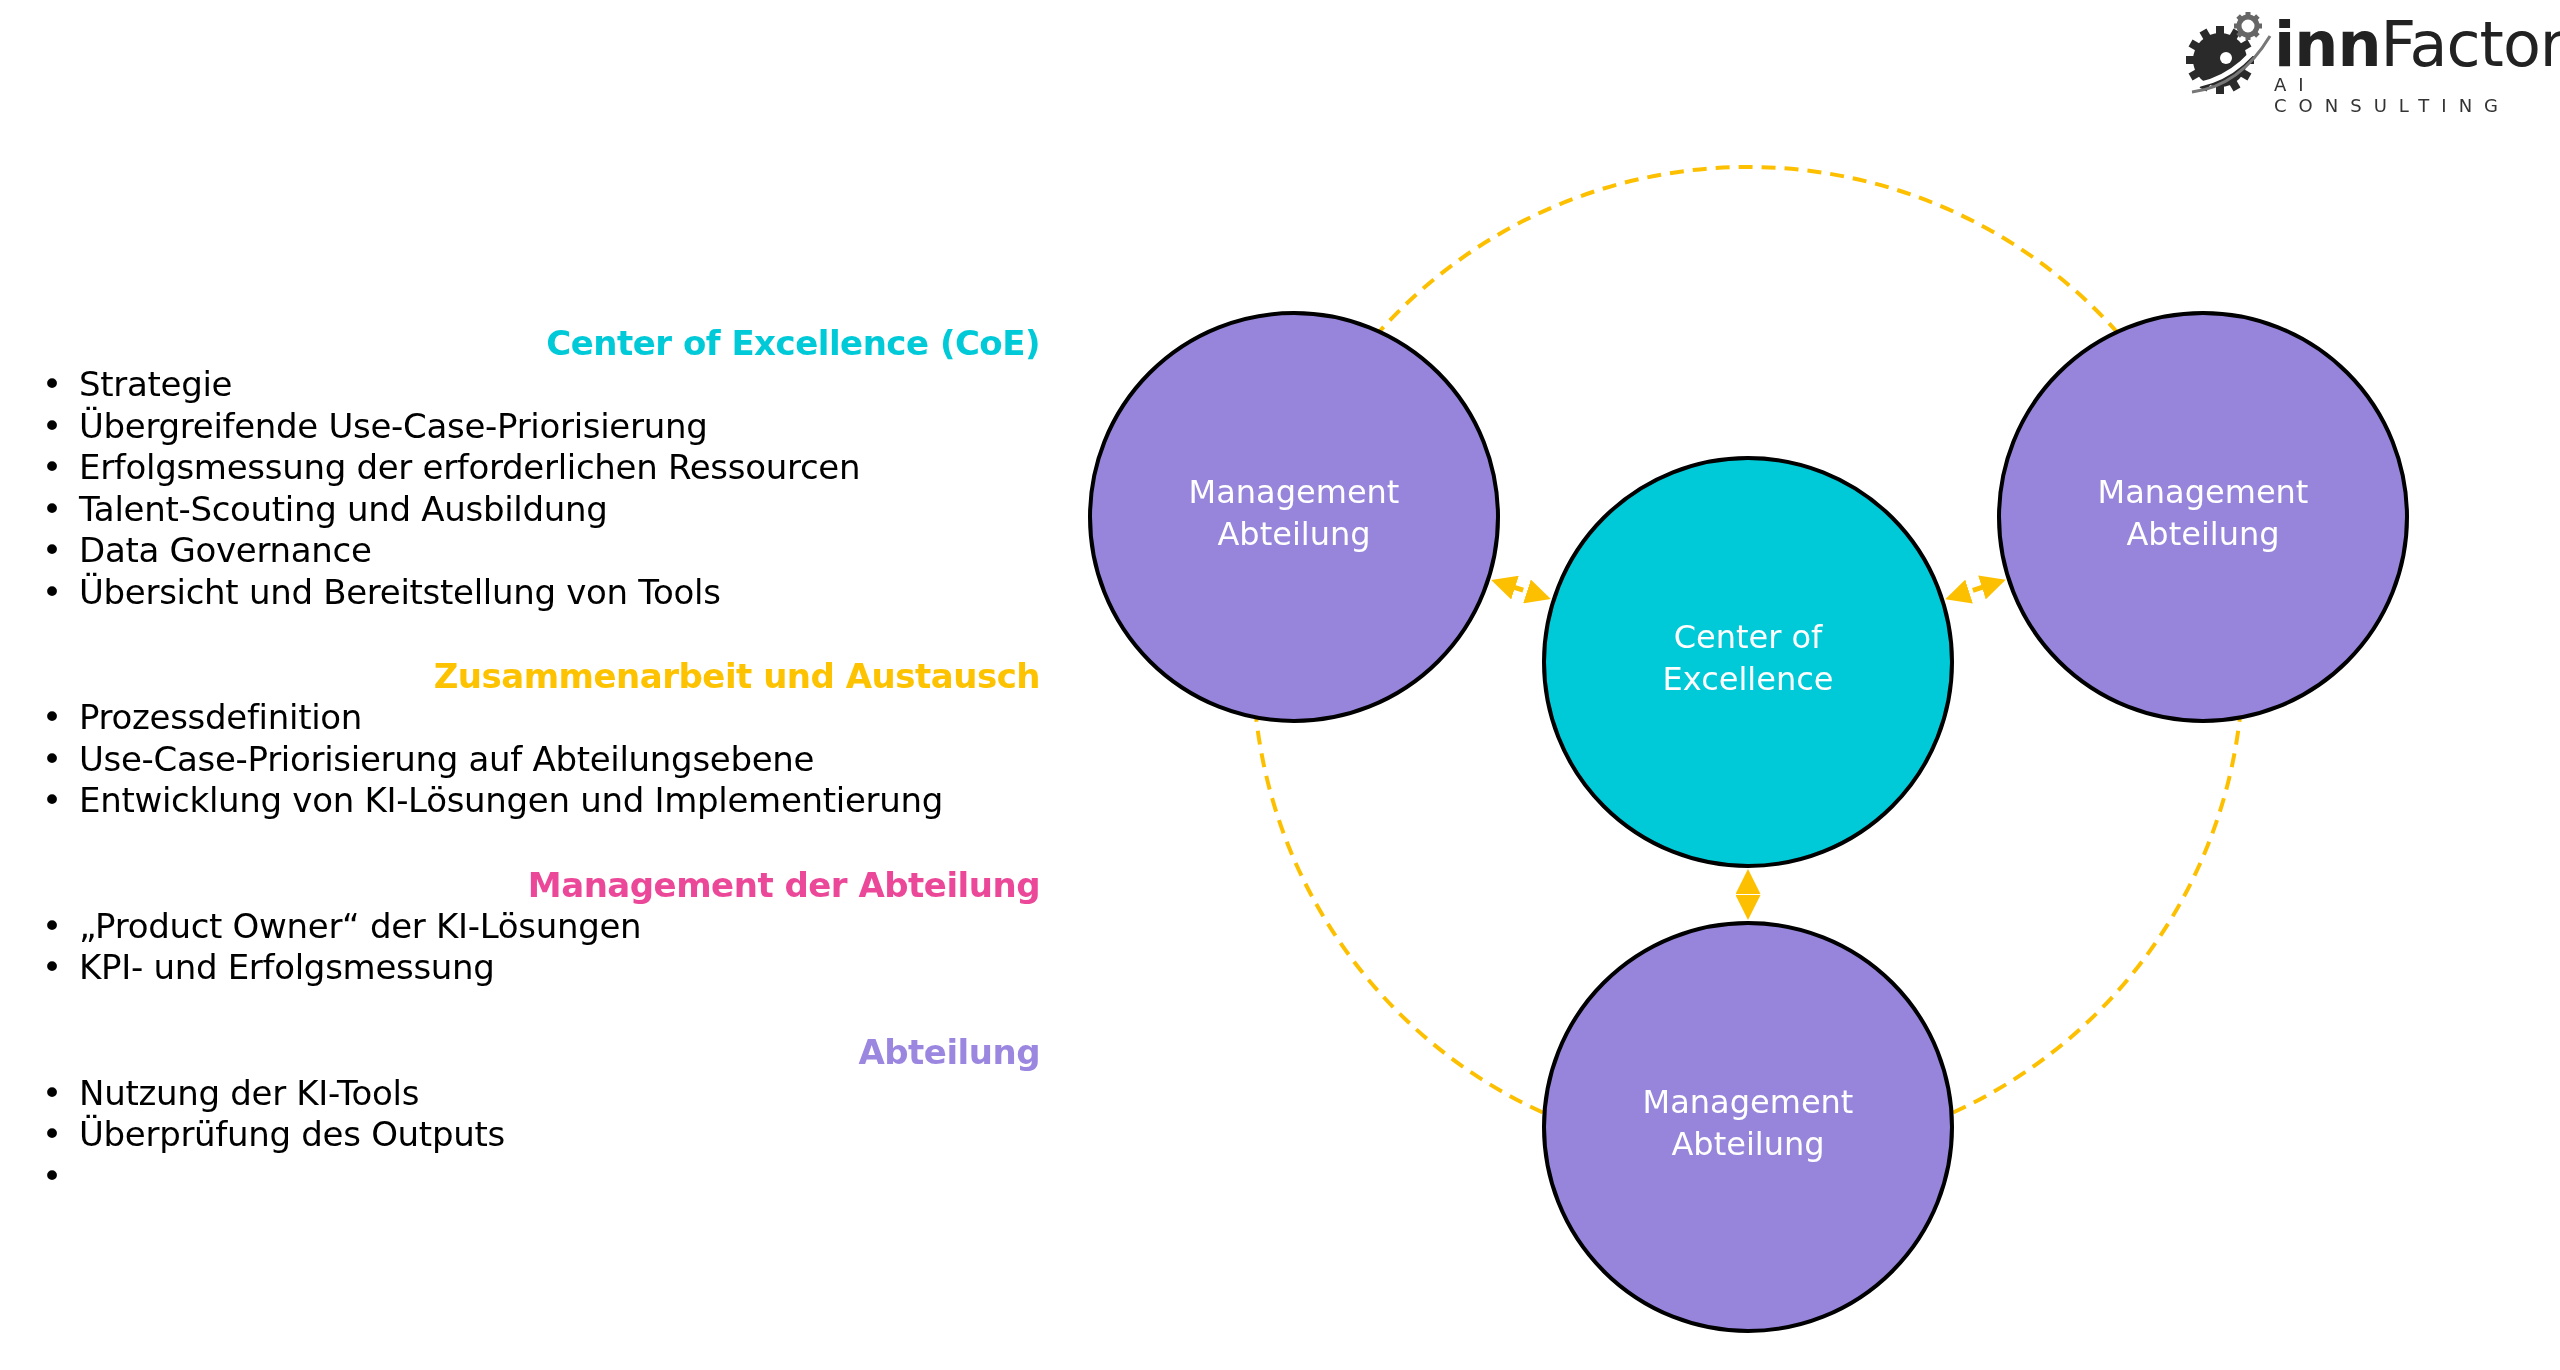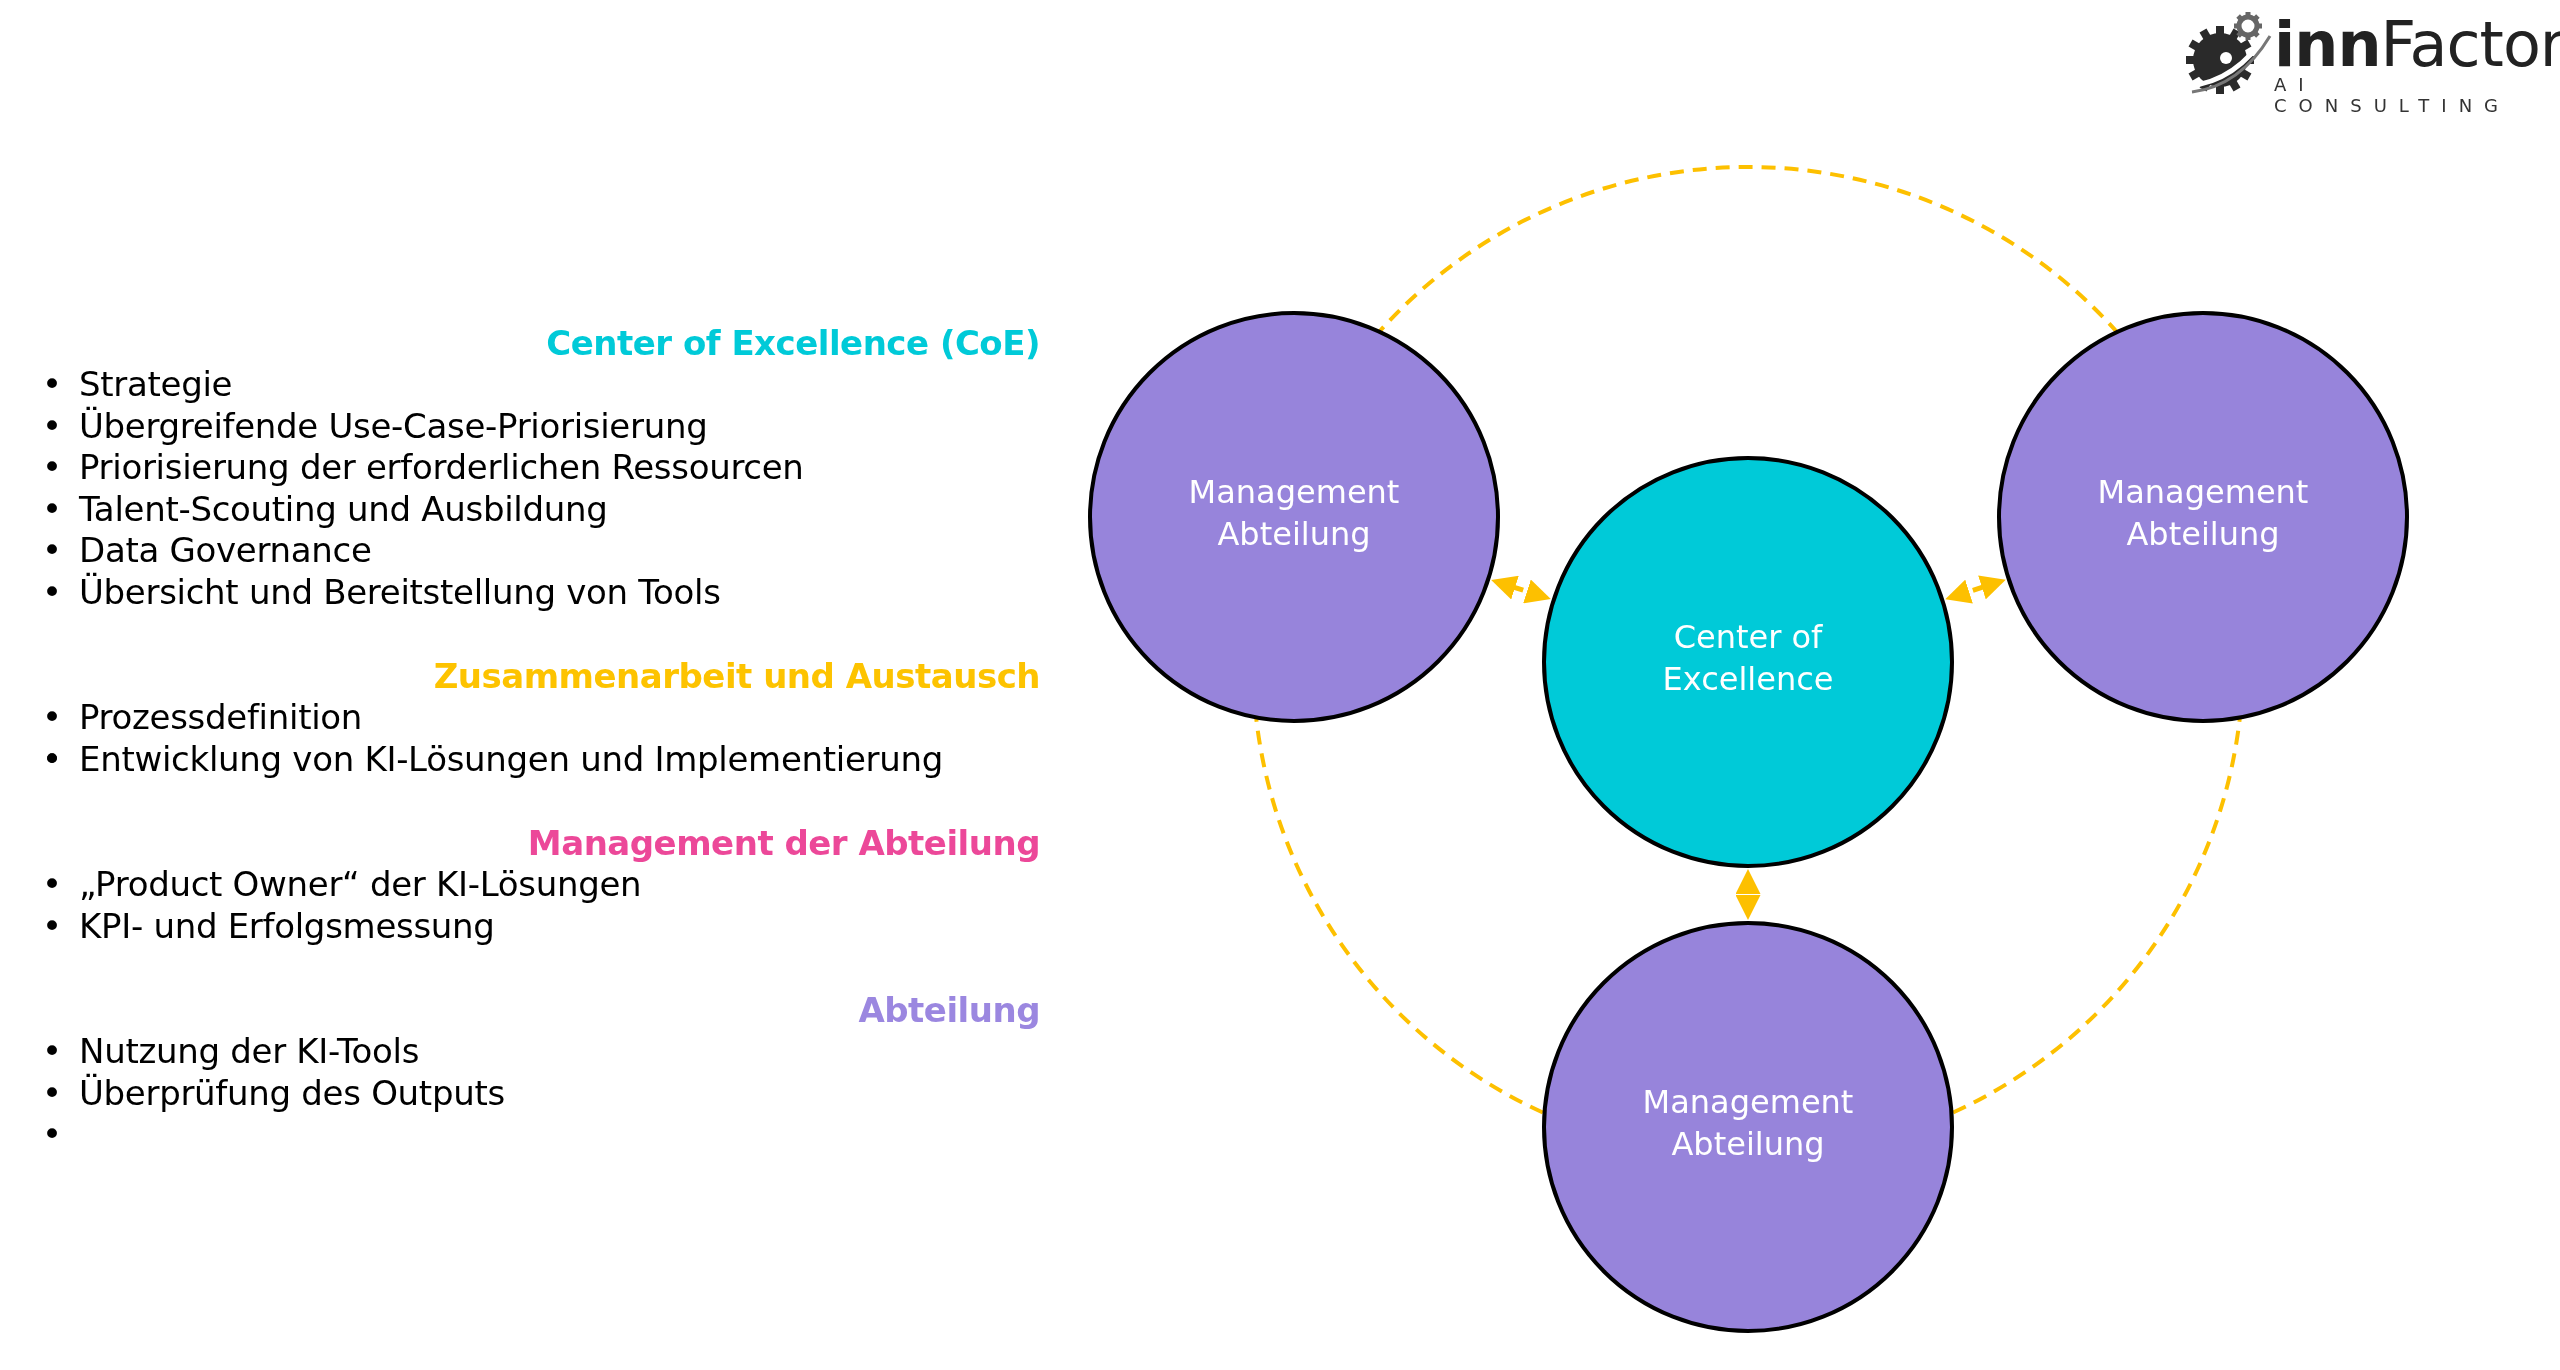--- a/index.html
+++ b/index.html
@@ -66,31 +66,31 @@
   <div class="logo-word"><span class="bold">inn</span><span>Factory</span></div>
   <div class="logo-sub">AI CONSULTING</div>
 </div>
 
 <div class="left-panel" id="left-panel">
     <div class="section">
       <div class="section-title" style="color: rgb(0, 202, 216);">Center of Excellence (CoE)</div>
       <ul class="bullet-list">
         <li class="bullet-item"><span class="dot">•</span><span>Strategie</span></li>
         <li class="bullet-item"><span class="dot">•</span><span>Übergreifende Use-Case-Priorisierung</span></li>
-        <li class="bullet-item"><span class="dot">•</span><span>Priorisierung der erforderlichen Ressourcen</span></li>
+        <li class="bullet-item"><span class="dot">•</span><span>Erfolgsmessung der erforderlichen Ressourcen</span></li>
         <li class="bullet-item"><span class="dot">•</span><span>Talent-Scouting und Ausbildung</span></li>
         <li class="bullet-item"><span class="dot">•</span><span>Data Governance</span></li>
         <li class="bullet-item"><span class="dot">•</span><span>Übersicht und Bereitstellung von Tools</span></li>
       </ul>
     </div>
     <div class="section">
       <div class="section-title" style="color: rgb(253, 195, 0);">Zusammenarbeit und Austausch</div>
       <ul class="bullet-list">
         <li class="bullet-item"><span class="dot">•</span><span>Prozessdefinition</span></li>
-        <li class="bullet-item"><span class="dot">•</span></li>
+        <li class="bullet-item"><span class="dot">•</span><span>Use-Case-Priorisierung auf Abteilungsebene</span></li>
         <li class="bullet-item"><span class="dot">•</span><span>Entwicklung von KI-Lösungen und Implementierung</span></li>
       </ul>
     </div>
     <div class="section">
       <div class="section-title" style="color: #ec4899; margin-top: 40px;">Management der Abteilung</div>
       <ul class="bullet-list">
         <li class="bullet-item"><span class="dot">•</span><span>„Product Owner“ der KI-Lösungen</span></li>
         <li class="bullet-item"><span class="dot">•</span><span>KPI- und Erfolgsmessung</span></li>
       </ul>
     </div>

